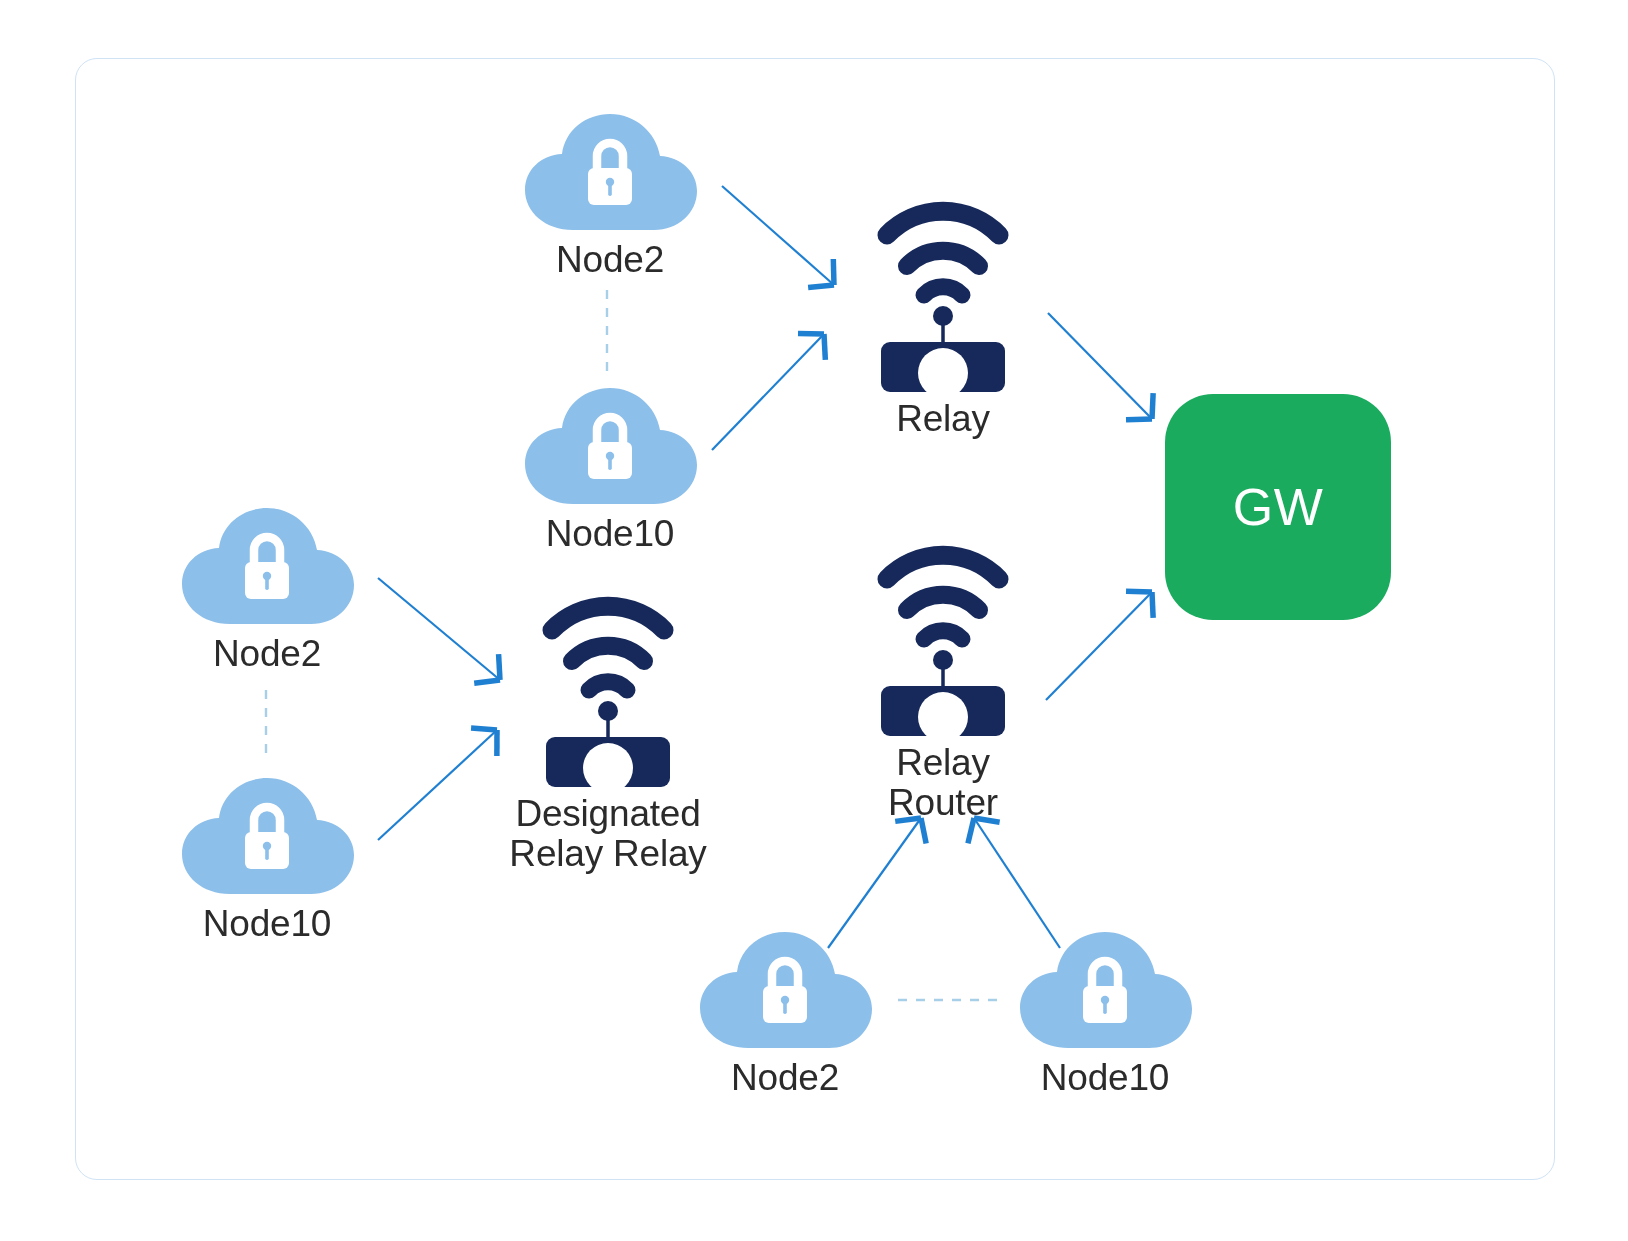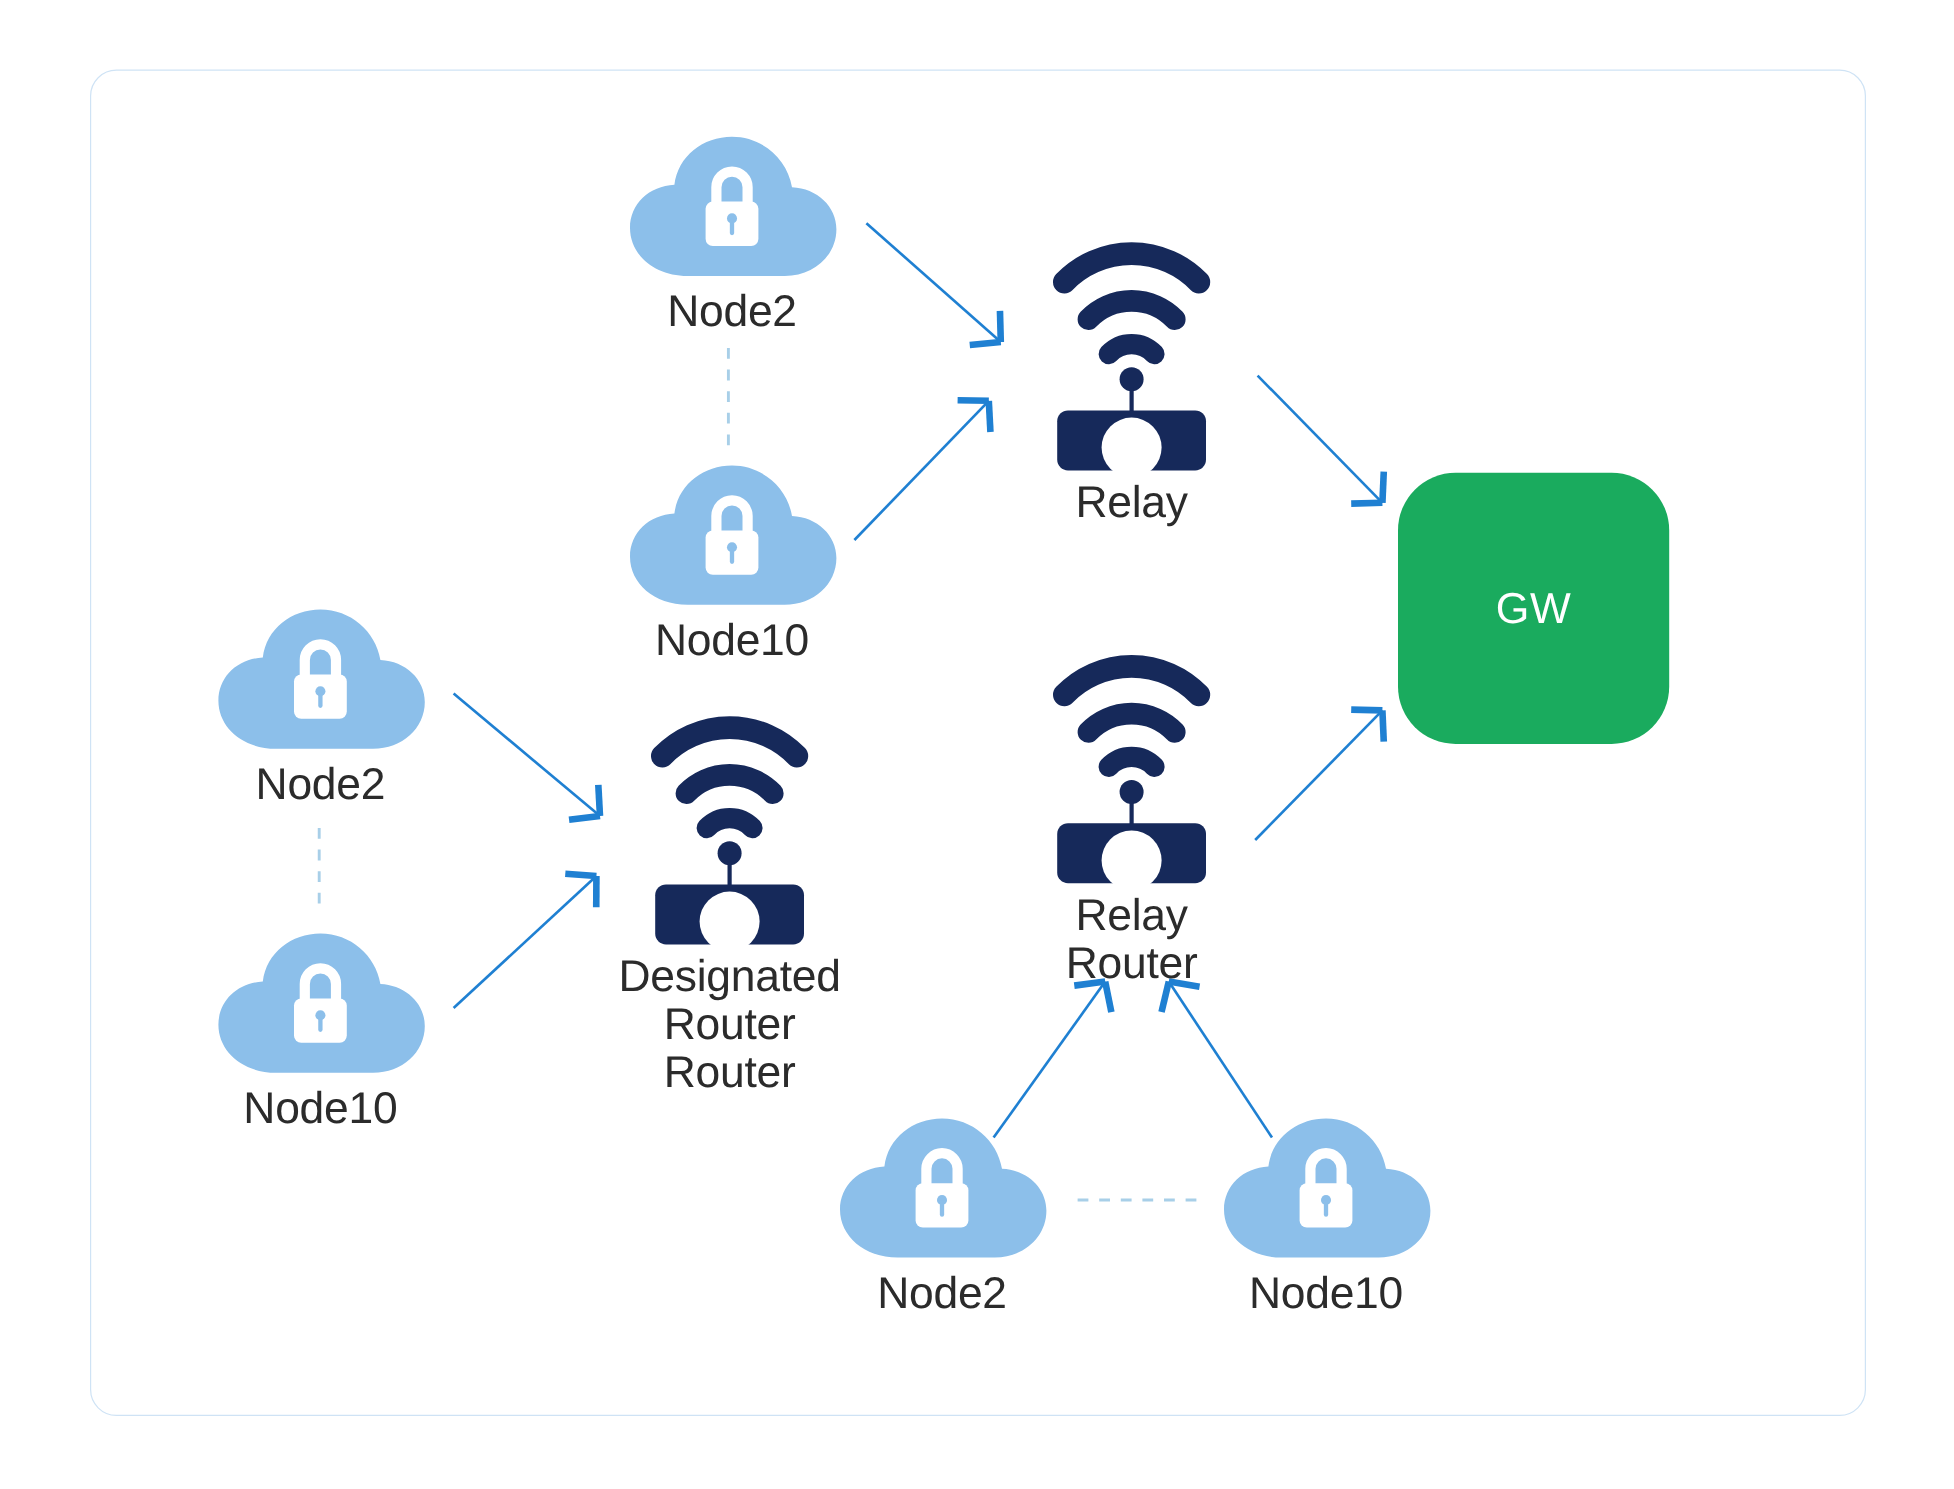--- a/index.html
+++ b/index.html
@@ -64,21 +64,21 @@
   .gw-node {
     width: 226px;
     height: 226px;
     border-radius: 48px;
     display: flex;
     align-items: center;
     justify-content: center;
   }
   .gw-text {
     color: #ffffff;
-    font-size: 36px;
+    font-size: 52px;
     letter-spacing: 0.5px;
     font-family: "Liberation Sans", sans-serif;
   }
 </style>
 </head>
 <body>
 
 <div id="stage">
 
   <div id="diagram-card"></div>
@@ -190,21 +190,21 @@
           <path d="M44 52 A78 78 0 0 1 156 52" fill="none" stroke="#16295a" stroke-width="19" stroke-linecap="round"></path>
           <path d="M64 83 A50 50 0 0 1 136 83" fill="none" stroke="#16295a" stroke-width="18" stroke-linecap="round"></path>
           <path d="M81 112 A26 26 0 0 1 119 112" fill="none" stroke="#16295a" stroke-width="17" stroke-linecap="round"></path>
           <circle cx="100" cy="133" r="10" fill="#16295a"></circle>
           <line x1="100" y1="140" x2="100" y2="163" stroke="#16295a" stroke-width="3.5"></line>
           <rect x="38" y="159" width="124" height="50" rx="9" fill="#16295a"></rect>
           <circle cx="100" cy="190" r="25" fill="#ffffff"></circle>
           <rect x="38" y="159" width="124" height="50" rx="9" fill="none"></rect>
         </svg>
         <div class="node-label">Designated
-Router Router</div>
+Relay Relay</div>
       </div>
       <div class="node router-node" style="left: 843px; top: 527px;">
         <svg class="router-art" viewBox="0 0 200 212">
           <path d="M44 52 A78 78 0 0 1 156 52" fill="none" stroke="#16295a" stroke-width="19" stroke-linecap="round"></path>
           <path d="M64 83 A50 50 0 0 1 136 83" fill="none" stroke="#16295a" stroke-width="18" stroke-linecap="round"></path>
           <path d="M81 112 A26 26 0 0 1 119 112" fill="none" stroke="#16295a" stroke-width="17" stroke-linecap="round"></path>
           <circle cx="100" cy="133" r="10" fill="#16295a"></circle>
           <line x1="100" y1="140" x2="100" y2="163" stroke="#16295a" stroke-width="3.5"></line>
           <rect x="38" y="159" width="124" height="50" rx="9" fill="#16295a"></rect>
           <circle cx="100" cy="190" r="25" fill="#ffffff"></circle>

